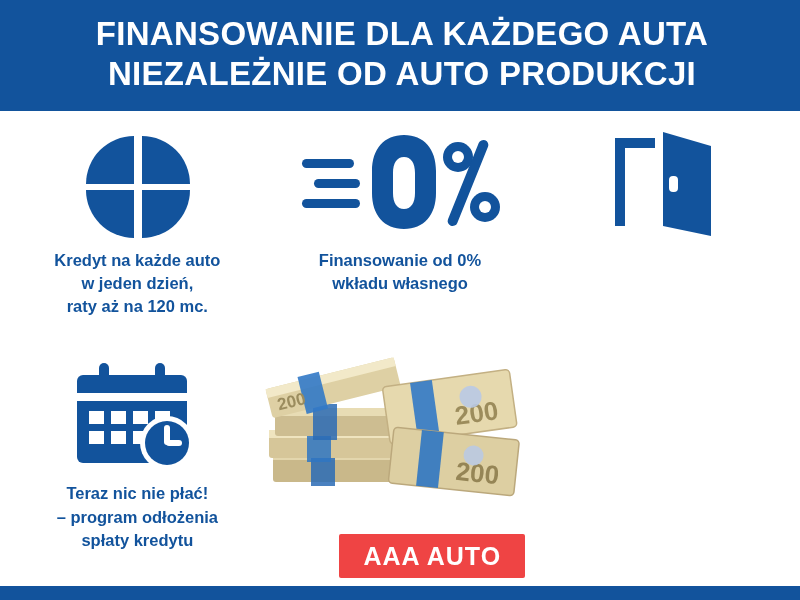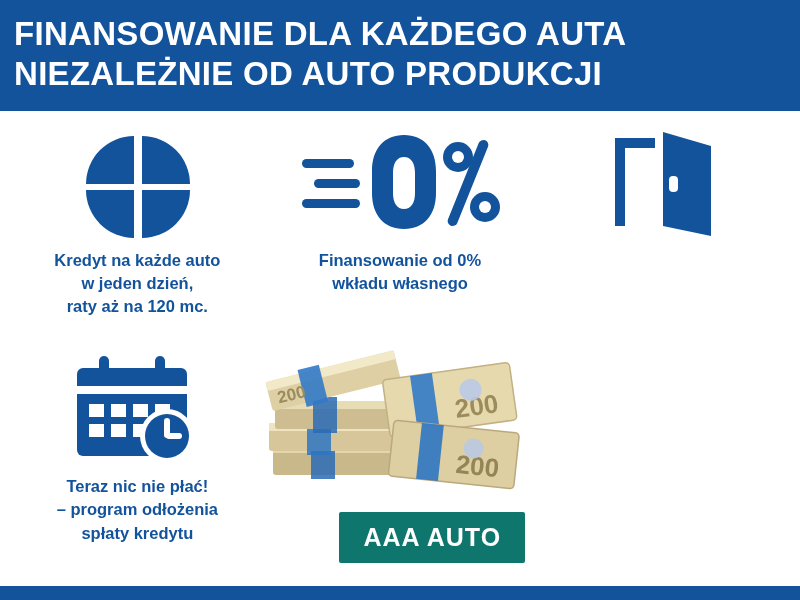--- a/index.html
+++ b/index.html
@@ -15,36 +15,36 @@
     background: #ffffff;
     display: flex;
     flex-direction: column;
   }
 
   
   .header {
     background: #12539c;
     padding: 14px 10px 16px 14px;
     flex: 0 0 auto;
-    text-align: left;
+    text-align: center;
   }
   .header-line {
     color: #ffffff;
     font-weight: bold;
     font-size: 33px;
     letter-spacing: 0.3px;
     line-height: 1.22;
     white-space: nowrap;
   }
 
   
   .body {
     flex: 1 1 auto;
     position: relative;
-    padding: 8px 6px 15px 6px;
+    padding: 8px 6px 0 6px;
   }
   .grid {
     display: grid;
     grid-template-columns: 1fr 1fr 1fr;
     grid-template-rows: 1fr 1fr;
     width: 100%;
     height: 100%;
   }
   .cell {
     display: flex;
@@ -80,22 +80,22 @@
     right: 4px;
     top: 4px;
     width: 268px;
     height: 150px;
   }
   .logo-box {
     position: absolute;
     right: 6px;
     bottom: 8px;
     width: 186px;
-    height: 51px;
-    background: #0f766e;
+    height: 44px;
+    background: #ef4444;
     border-radius: 2px;
     display: flex;
     align-items: center;
     justify-content: center;
   }
   .logo-text {
     color: #ffffff;
     font-weight: bold;
     font-size: 25px;
     letter-spacing: 1px;

